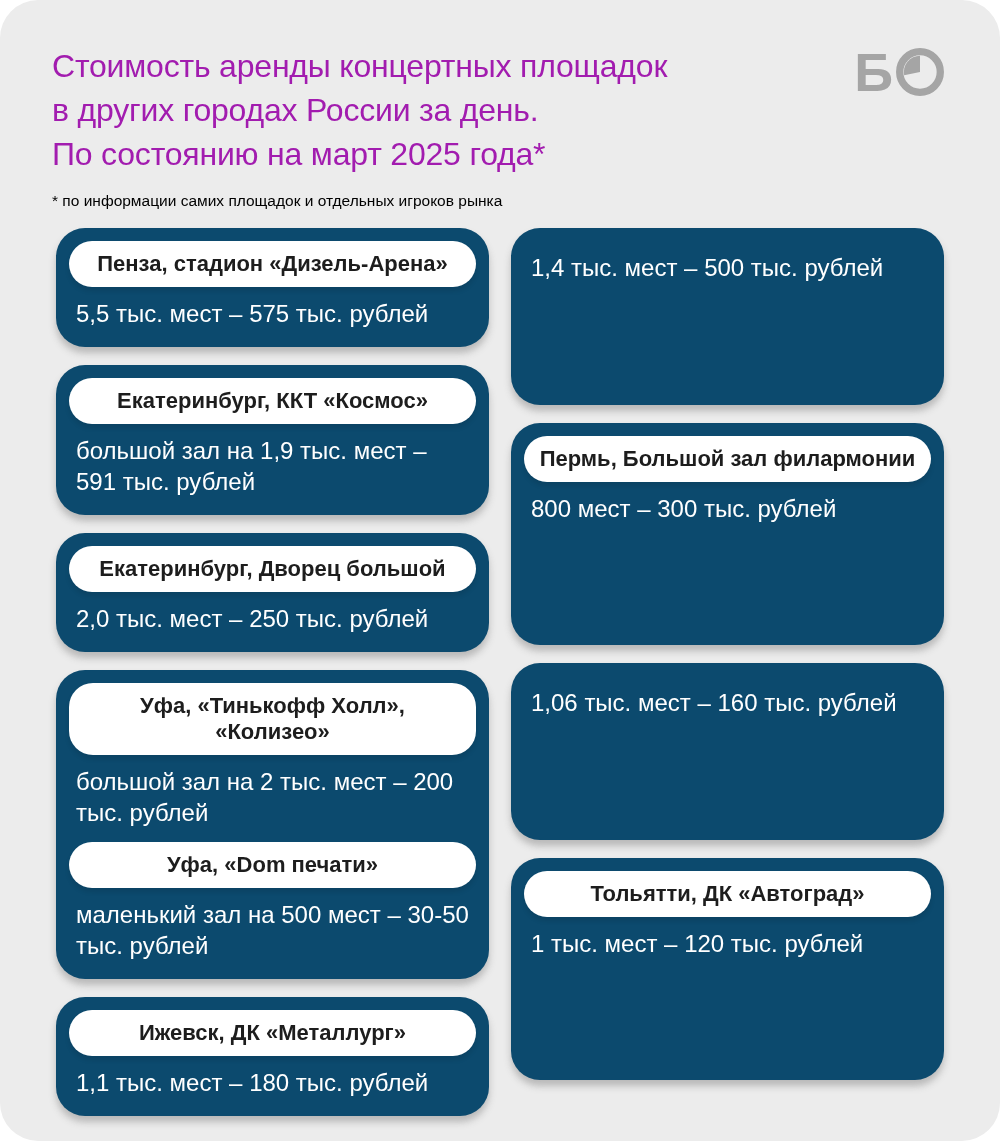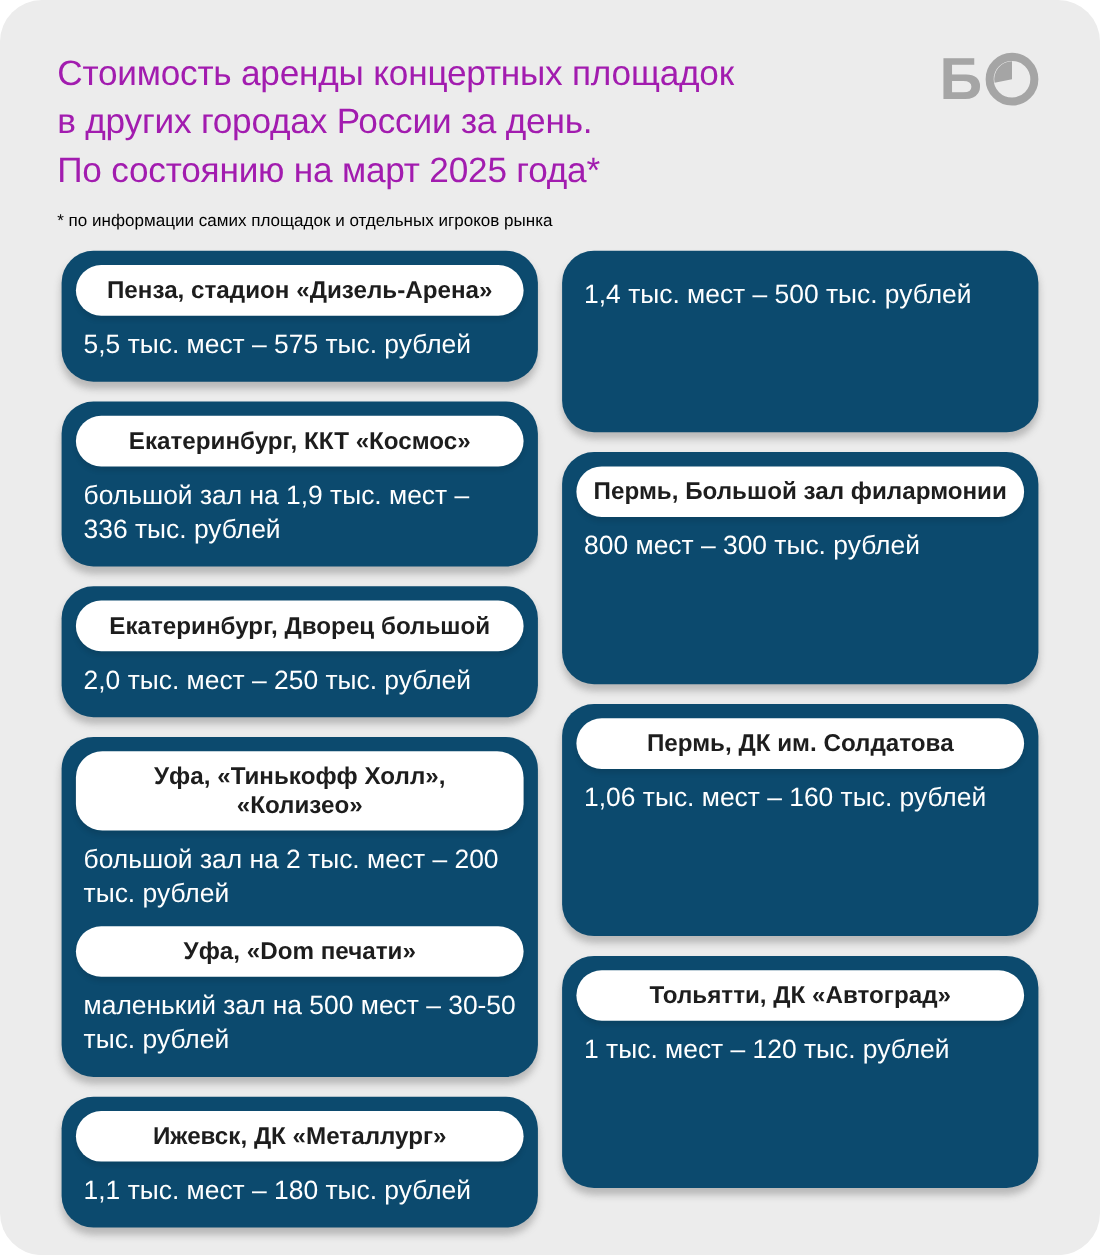--- a/index.html
+++ b/index.html
@@ -126,21 +126,21 @@
         <div class="body">
           <span>5,5 тыс. мест – </span><span class="price">575 тыс. рублей</span>
         </div>
       </div>
 
       <div class="card">
         <div class="pill">
           <span>Екатеринбург, ККТ «Космос»</span>
         </div>
         <div class="body">
-          <span>большой зал на 1,9 тыс. мест – </span><span class="price">336 тыс. рублей</span>
+          <span>большой зал на 1,9 тыс. мест – </span><span class="price">591 тыс. рублей</span>
         </div>
       </div>
 
       <div class="card">
         <div class="pill">
           <span>Екатеринбург, Дворец большой</span>
         </div>
         <div class="body">
           <span>2,0 тыс. мест – </span><span class="price">250 тыс. рублей</span>
         </div>
@@ -189,23 +189,20 @@
           <span>Пермь, Большой зал филармонии</span>
         </div>
         <div class="body">
           <span>800 мест – </span><span class="price">300 тыс. рублей</span>
         </div>
       </div>
 
 
 
       <div class="card">
-        <div class="pill">
-          <span>Пермь, ДК им. Солдатова</span>
-        </div>
         <div class="body">
           <span>1,06 тыс. мест – </span><span class="price">160 тыс. рублей</span>
         </div>
       </div>
 
       <div class="card">
         <div class="pill">
           <span>Тольятти, ДК «Автоград»</span>
         </div>
         <div class="body">

